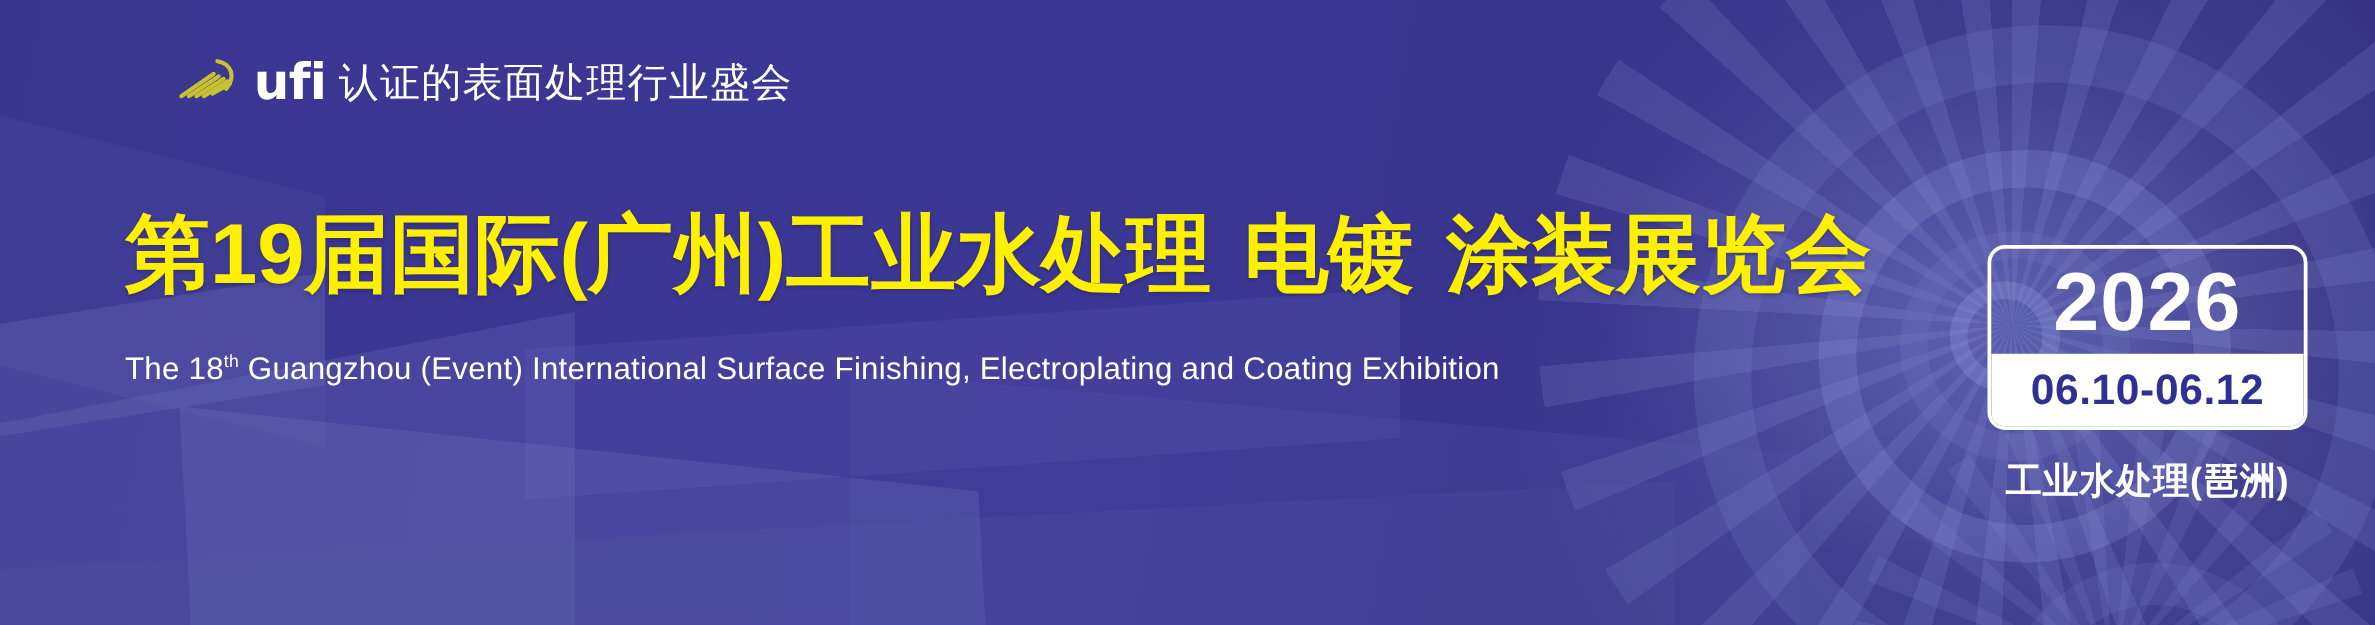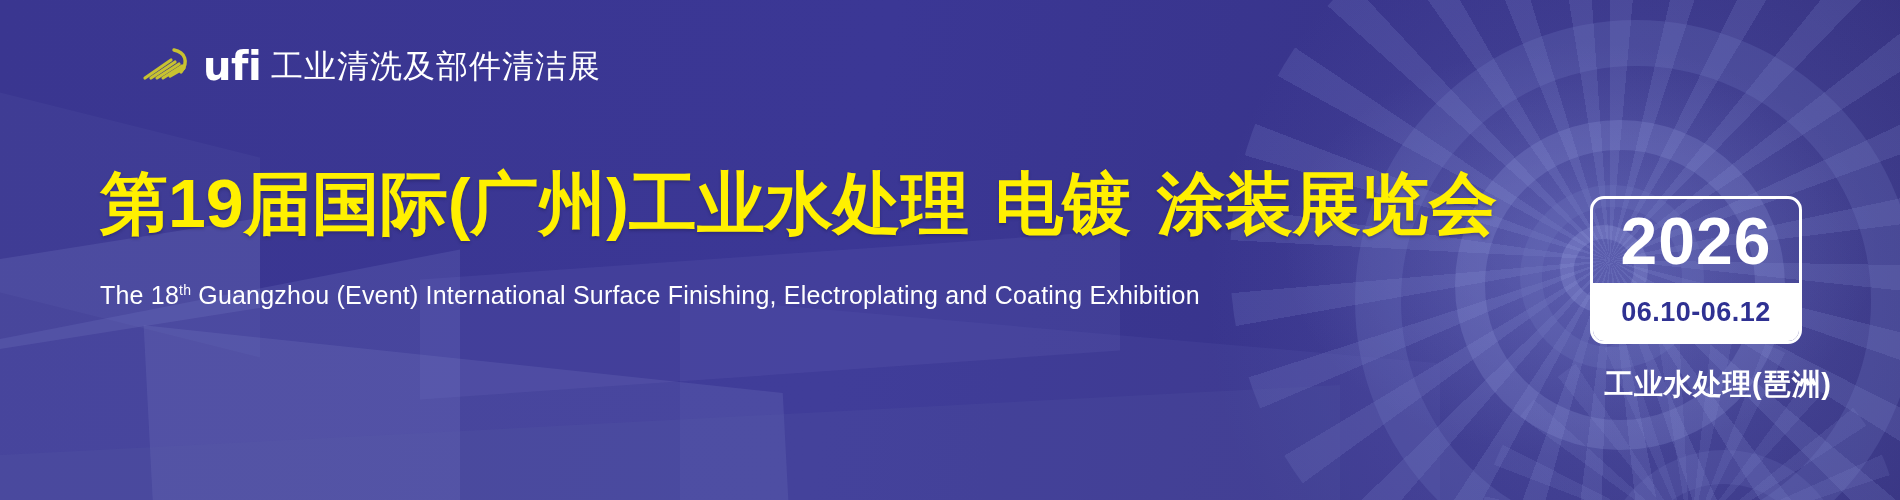--- a/index.html
+++ b/index.html
@@ -212,21 +212,21 @@
     font-weight: 400;
     letter-spacing: 1px;
     white-space: nowrap;
   }
   .concurrent .gap { display: inline-block; width: 16px; }
 
   
   .date-card {
     position: absolute;
     left: 1590px; top: 196px;
-    width: 212px; height: 148px;
+    width: 256px; height: 148px;
     border: 3px solid #ffffff;
     border-radius: 14px;
     overflow: hidden;
     box-sizing: border-box;
   }
   .date-year {
     height: 84px;
     display: flex;
     align-items: center;
     justify-content: center;
@@ -236,21 +236,21 @@
     letter-spacing: 1px;
     line-height: 66px;
   }
   .date-range {
     height: 58px;
     background: #ffffff;
     display: flex;
     align-items: center;
     justify-content: center;
     color: #2f3192;
-    font-size: 27px;
+    font-size: 34px;
     font-weight: 700;
     letter-spacing: 0.5px;
   }
   .venue {
     position: absolute;
     left: 1590px; top: 365px;
     width: 256px;
     text-align: center;
     color: #ffffff;
     font-size: 29px;
@@ -292,21 +292,21 @@
               <path d="M4 36 L30 18"></path>
               <path d="M10 36 L34 20"></path>
               <path d="M16 36 L38 22"></path>
               <path d="M22 36 L41 24"></path>
               <path d="M29 34 L43 26"></path>
             </g>
             <path d="M33 8 C44 10, 48 20, 40 30" fill="none" stroke="#c8c230" stroke-width="3.4" stroke-linecap="round"></path>
           </svg>
         </span>
         <span class="ufi-word">ufi</span>
-        <span class="ufi-cn">工业清洗及部件清洁展</span>
+        <span class="ufi-cn">认证的表面处理行业盛会</span>
       </div>
     </div>
 
     <div class="headline-cn">
       <span class="seg">第19届国际(广州)工业水处理</span><span class="gap"></span><span class="seg">电镀</span><span class="gap"></span><span class="seg">涂装展览会</span>
     </div>
 
     <div class="headline-en">
       <span>The 18</span><sup>th</sup><span> Guangzhou (Event) International Surface Finishing, Electroplating and Coating Exhibition</span>
     </div>

